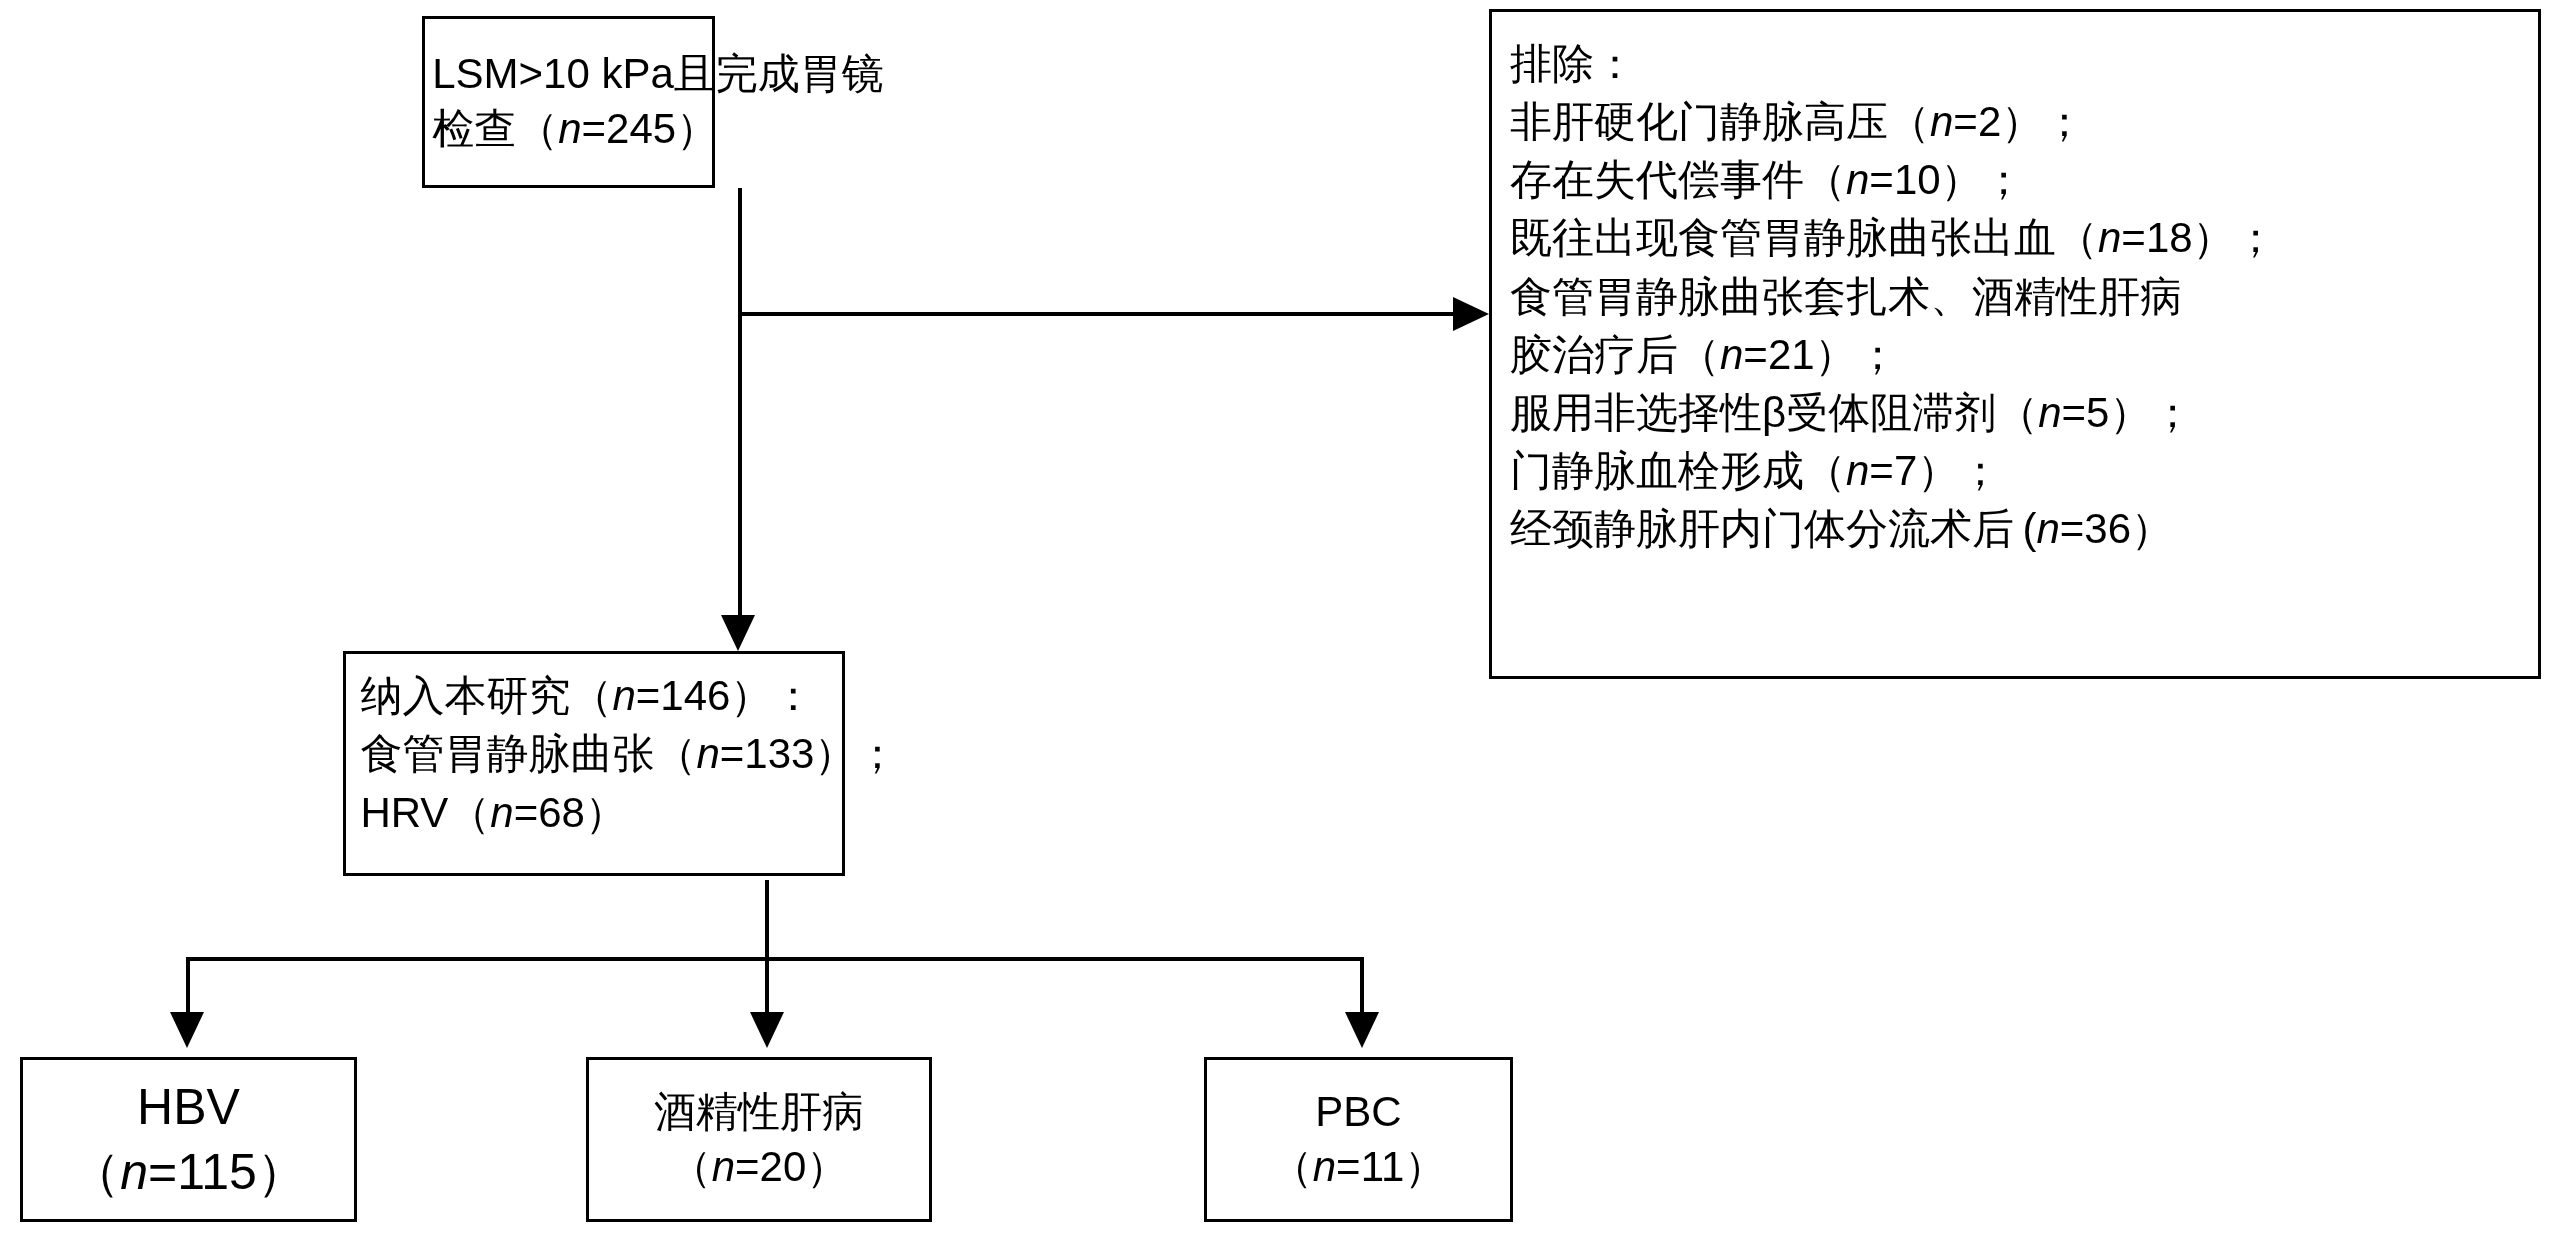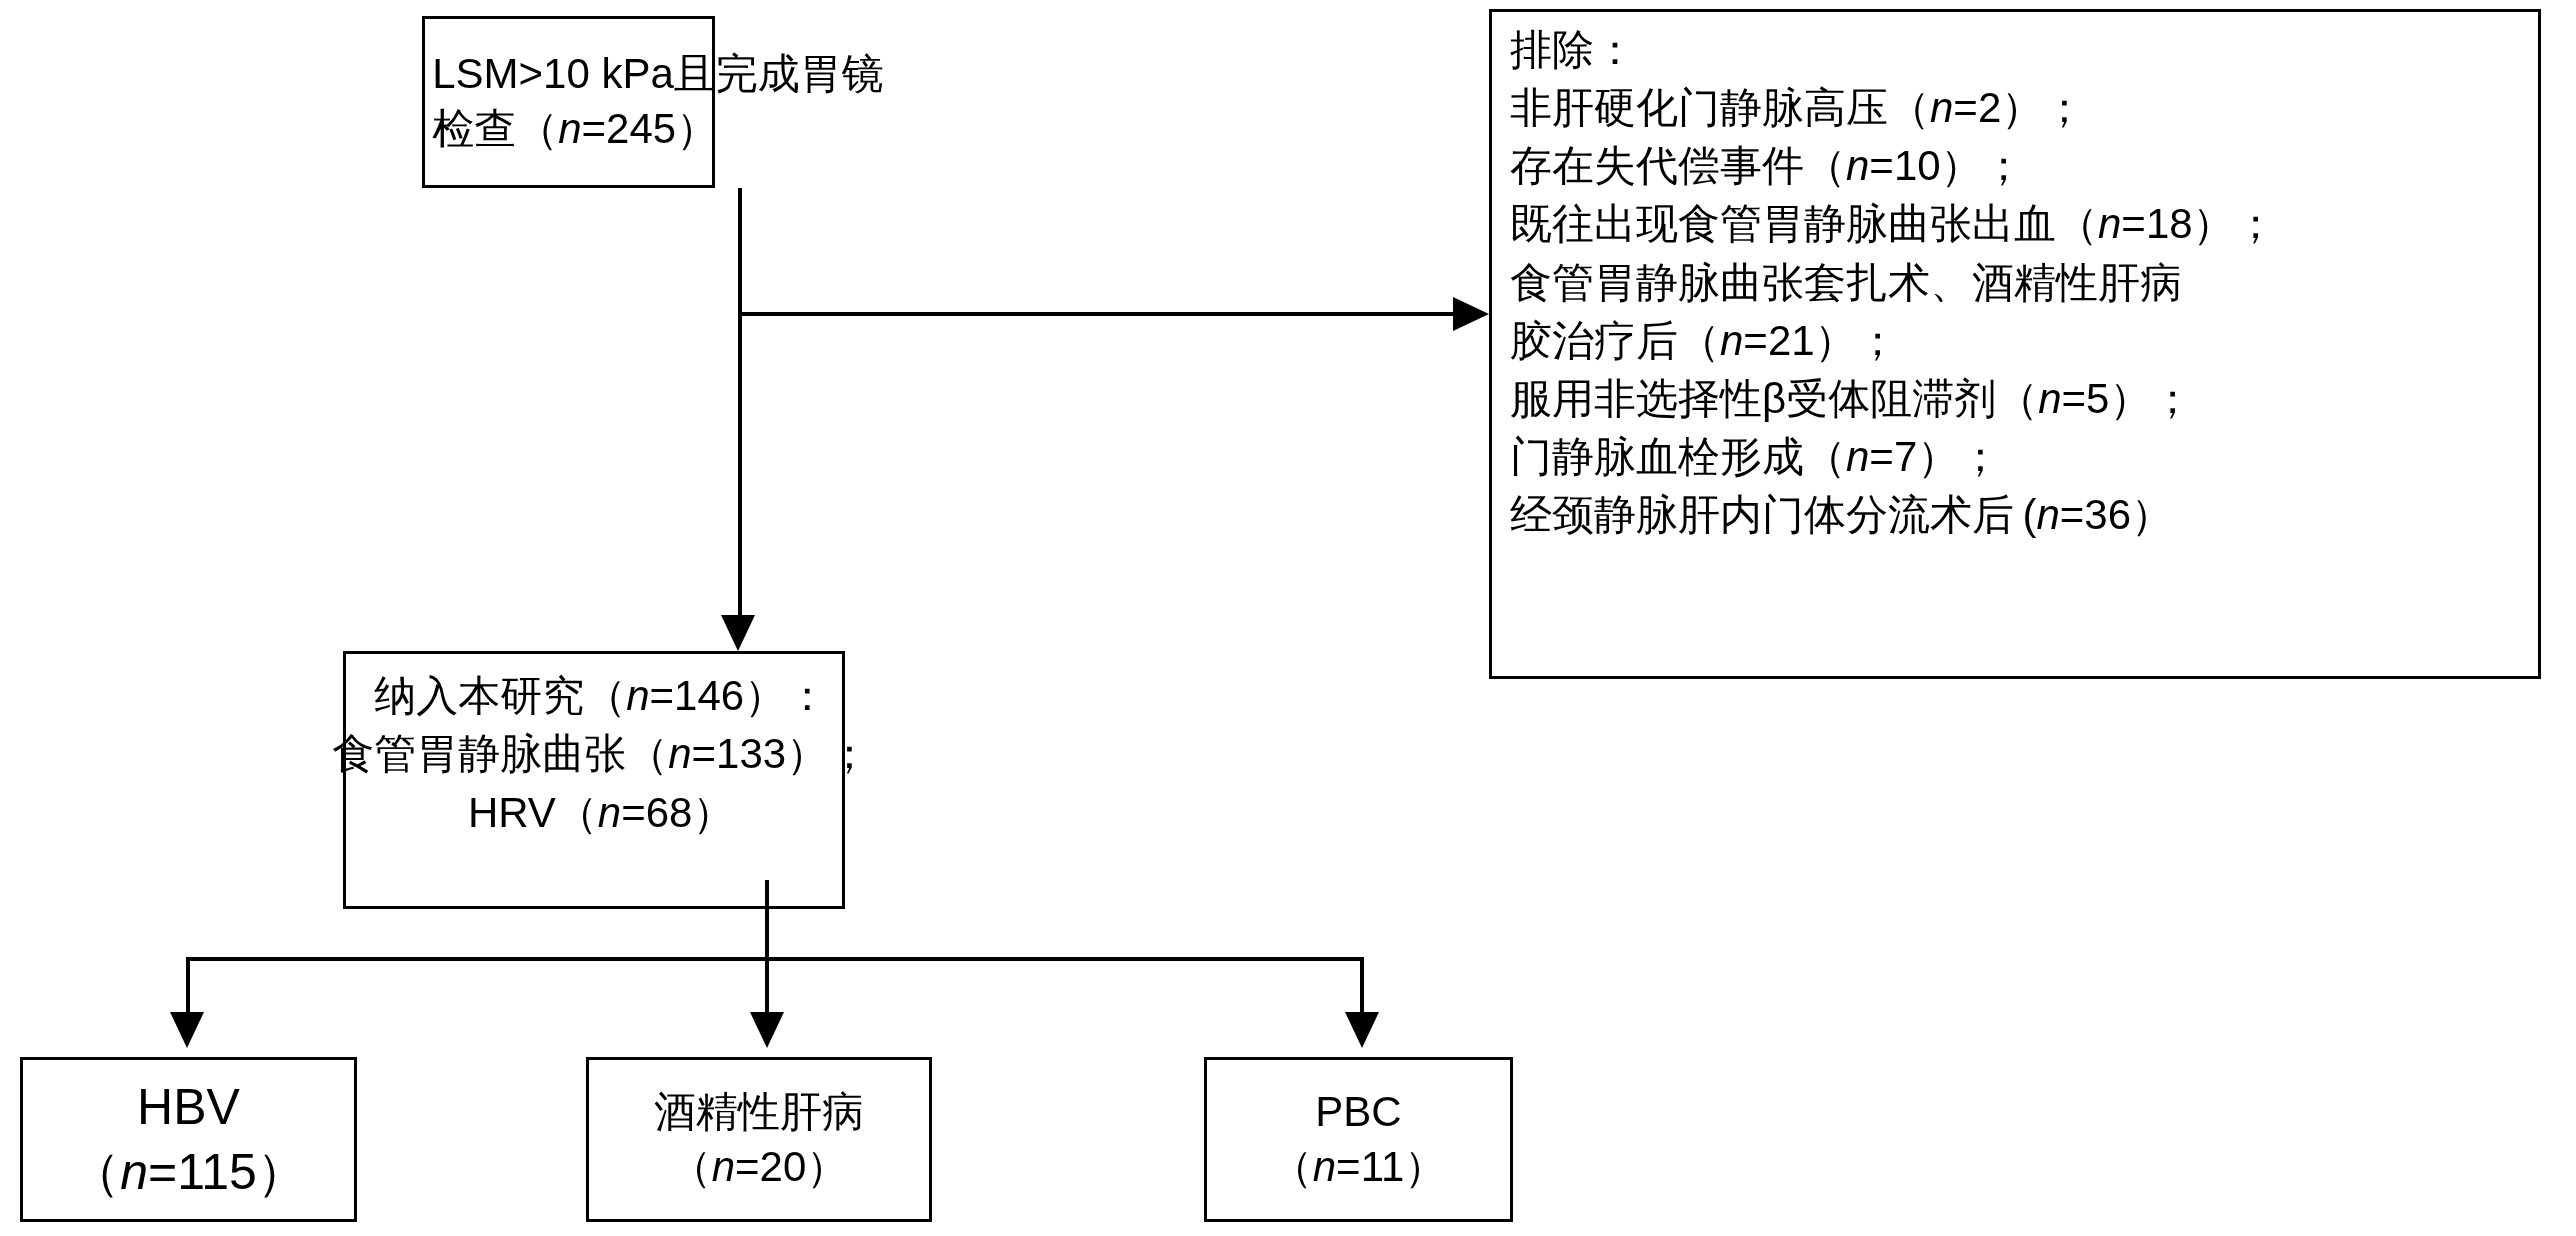--- a/index.html
+++ b/index.html
@@ -35,31 +35,30 @@
   
   #box-screened {
     left: 422px; top: 16px; width: 293px; height: 172px;
     font-size: 42px;
     padding: 0 7.2px;
   }
 
   #box-excluded {
     left: 1489px; top: 9px; width: 1052px; height: 670px;
     font-size: 42px;
-    padding: 9px 0 0 18px;
+    padding: 23px 0 0 18px;
     justify-content: flex-start;
   }
   #box-excluded .line { line-height: 1.385; }
 
   #box-included {
-    left: 343px; top: 651px; width: 502px; height: 258px;
+    left: 343px; top: 651px; width: 502px; height: 225px;
     font-size: 42px;
     padding: 0 0 0 14.4px;
     justify-content: flex-start;
-    align-items: center;
   }
   #box-included .line { line-height: 1.40; }
   #box-included .pad-top { height: 12.6px; }
 
   #box-hbv {
     left: 20px; top: 1057px; width: 337px; height: 165px;
     font-size: 50px;
   }
   #box-ald {
     left: 586px; top: 1057px; width: 346px; height: 165px;

